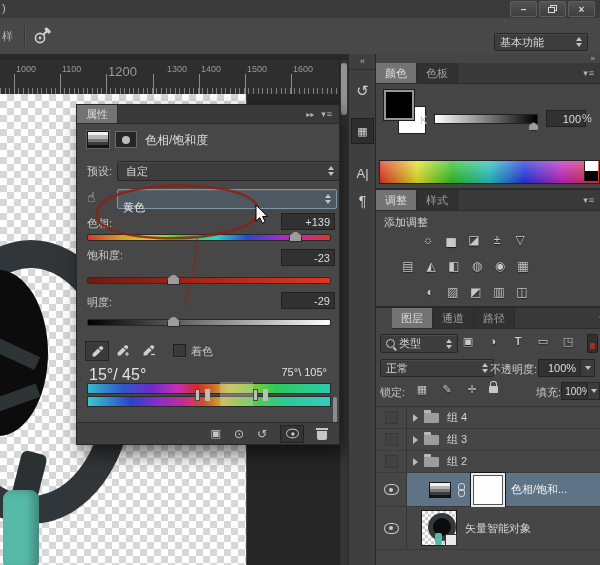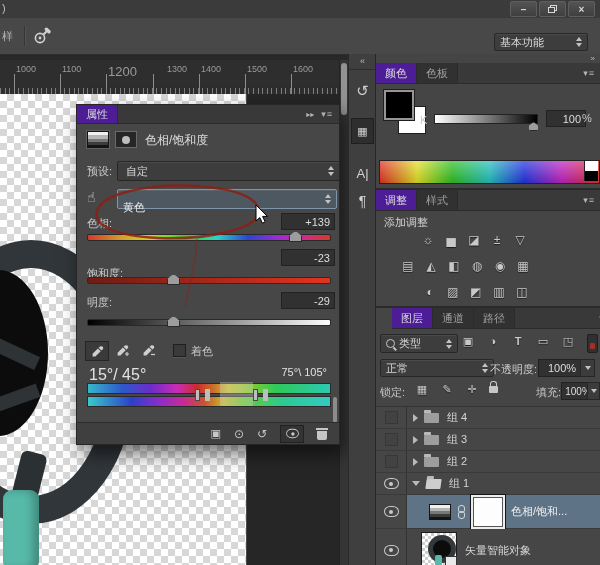--- a/index.html
+++ b/index.html
@@ -54,21 +54,21 @@
   .checker{background-color:#fff;
      background-image:linear-gradient(45deg,#d7d7d7 25%,transparent 25%,transparent 75%,#d7d7d7 75%),
                       linear-gradient(45deg,#d7d7d7 25%,transparent 25%,transparent 75%,#d7d7d7 75%);
      background-size:14px 14px;background-position:0 0,7px 7px;}
   .minichecker{background-color:#fff;
      background-image:linear-gradient(45deg,#cfcfcf 25%,transparent 25%,transparent 75%,#cfcfcf 75%),
                       linear-gradient(45deg,#cfcfcf 25%,transparent 25%,transparent 75%,#cfcfcf 75%);
      background-size:6px 6px;background-position:0 0,3px 3px;}
   .tabbar{background:#393939;display:flex;align-items:stretch;border-bottom:1px solid #2b2b2b;}
   .tab{display:flex;align-items:center;padding:0 9px;font-size:11px;color:#9f9f9f;background:#313131;border-right:1px solid #2b2b2b;}
-  .tab.sel-tab{background:#4c1d95;color:#dcdcdc;font-family:Liberation Mono, monospace;}
+  .tab.sel-tab{background:#737373;color:#dcdcdc;font-family:Liberation Mono, monospace;}
   .menu-glyph{font-size:9px;color:#b5b5b5;letter-spacing:1px;}
   .sliderthumb{position:absolute;width:11px;height:9px;background:#9d9d9d;border:1px solid #2b2b2b;
       clip-path:polygon(50% 0,100% 45%,100% 100%,0 100%,0 45%);}
   .icglyph{color:#c8c8c8;font-size:12px;width:16px;text-align:center;text-shadow:0 1px 1px rgba(0,0,0,.6);}
   .lrow{position:relative;width:225px;display:flex;align-items:center;border-bottom:1px solid #3a3a3a;background:#464646;}
   .eyecell{width:30px;height:100%;display:flex;align-items:center;justify-content:center;border-right:1px solid #333;flex:none;}
   .lname{font-size:11px;color:#d5d5d5;margin-left:8px;white-space:nowrap;}
 </style>
 </head>
 <body>
@@ -164,21 +164,21 @@
           <span class="td"></span>
         </span>
     </div>
 
     <span class="abs txt11" style="left:10px;top:111px;">色相:</span>
     <div class="abs valbox" style="left:204px;top:108px;width:44px;height:15px;">+139</div>
     <div class="abs" style="left:10px;top:129px;width:242px;height:5px;border-radius:2px;border:1px solid #2a2a2a;
          background:linear-gradient(to right,#d43a2a,#d4a02a 14%,#d0d42a 26%,#3ad42a 40%,#2ad4c6 53%,#2a46d4 66%,#a02ad4 79%,#d42a84 90%,#d43a2a 100%);"></div>
     <div class="sliderthumb" style="left:212px;top:126px;"></div>
 
-    <span class="abs txt11" style="left:10px;top:161px;">饱和度:</span>
+    <span class="abs txt11" style="left:10px;top:143px;">饱和度:</span>
     <div class="abs valbox" style="left:204px;top:144px;width:44px;height:15px;">-23</div>
     <div class="abs" style="left:10px;top:172px;width:242px;height:5px;border-radius:2px;border:1px solid #2a2a2a;
          background:linear-gradient(to right,#6f1b12,#e23420);"></div>
     <div class="sliderthumb" style="left:90px;top:169px;"></div>
 
     <span class="abs txt11" style="left:10px;top:190px;">明度:</span>
     <div class="abs valbox" style="left:204px;top:187px;width:44px;height:15px;">-29</div>
     <div class="abs" style="left:10px;top:214px;width:242px;height:5px;border-radius:2px;border:1px solid #2a2a2a;
          background:linear-gradient(to right,#000,#fff);"></div>
     <div class="sliderthumb" style="left:90px;top:211px;"></div>
@@ -370,28 +370,20 @@
 
       <div class="lrow" style="height:21px;">
         <span class="eyecell">
             <span class="emptywell"></span>
           </span>
         <span class="tri-r" style="margin-left:6px;"></span>
         <span class="folder" style="margin-left:6px;background:#9d9d9d;"></span>
         <span class="lname">组 2</span>
       </div>
 
-      <div class="lrow" style="height:21px;">
-        <span class="eyecell">
-            <span class="eye"></span>
-          </span>
-        <span class="tri-d" style="margin-left:5px;"></span>
-        <span class="folder open" style="margin-left:6px;"></span>
-        <span class="lname">组 1</span>
-      </div>
 
       <div class="lrow" style="height:33px;">
         <span class="eyecell">
             <span class="eye"></span>
           </span>
         <div style="position:absolute;left:31px;top:0;right:0;bottom:0;background:#5e7386;display:flex;align-items:center;">
           <span class="stripeicon" style="margin-left:22px;width:20px;height:14px;"></span>
           <span class="chain" style="margin-left:6px;"></span>
           <span class="thumbmask" style="margin-left:8px;"></span>
           <span class="lname" style="color:#f0f0f0;">色相/饱和...</span>

